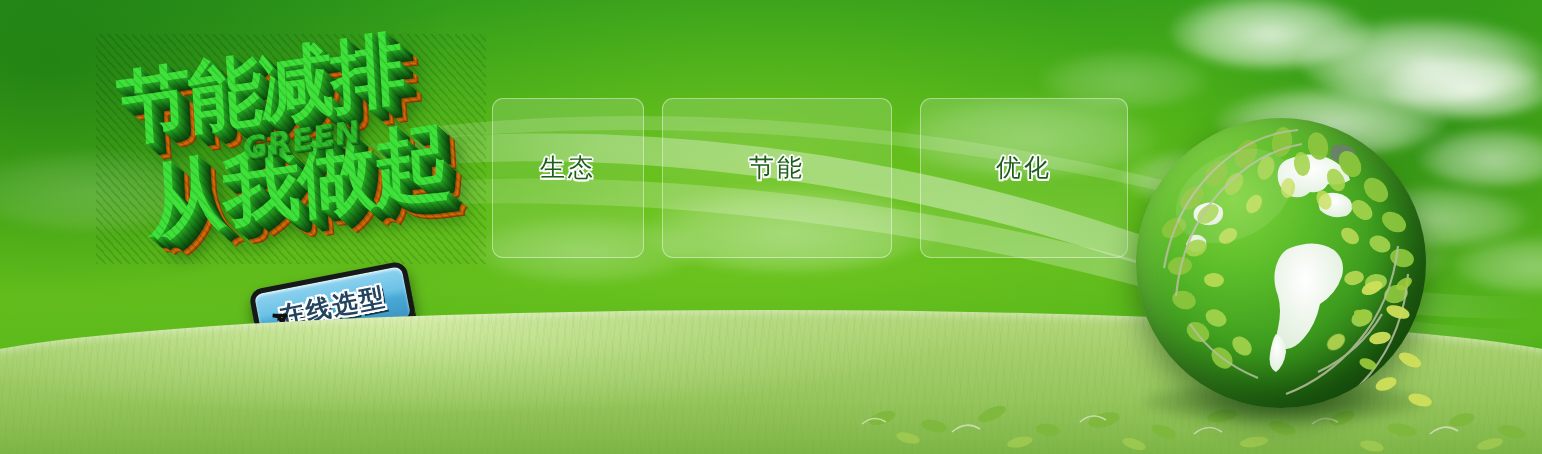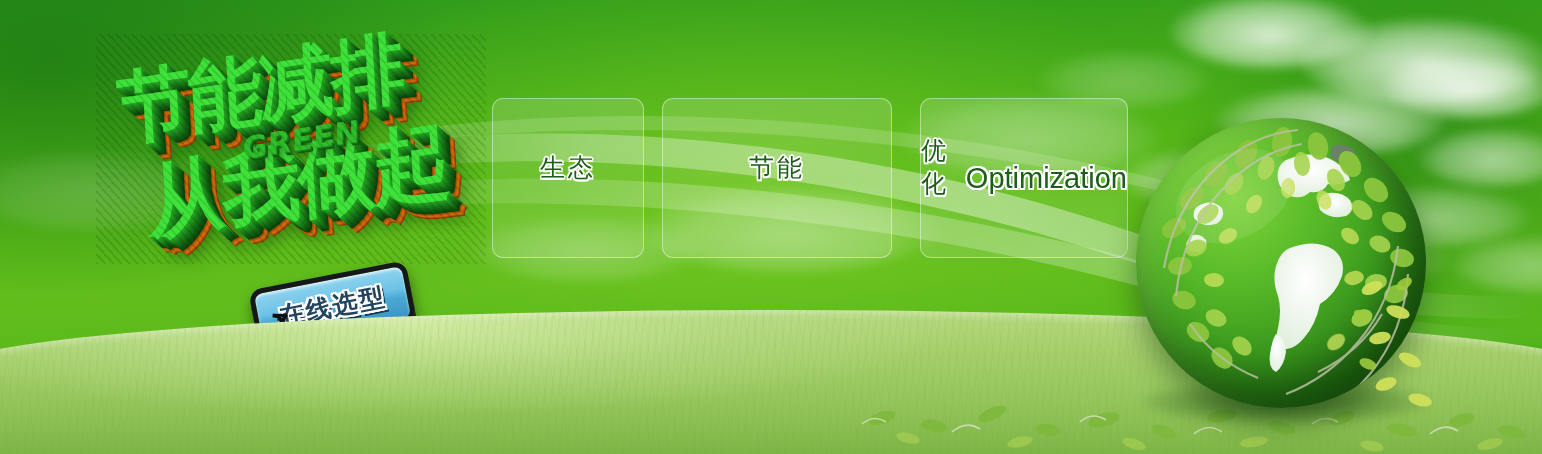--- a/index.html
+++ b/index.html
@@ -274,21 +274,20 @@
 
   <div class="cards" data-interactable="false">
     <div class="card card-1" data-interactable="true">
       <span class="card-cn" data-interactable="false">生态</span>
     </div>
     <div class="card card-2" data-interactable="true">
       <span class="card-cn" data-interactable="false">节能</span>
     </div>
     <div class="card card-3" data-interactable="true">
       <span class="card-cn" data-interactable="false">优化</span>
-      <span class="card-en" data-interactable="false">Optimization</span>
     </div>
   </div>
 
 
   <svg class="treeline" viewBox="0 0 1542 58" preserveAspectRatio="none" data-interactable="false">
     <path d="M0,58 L0,34 Q40,12 70,30 Q92,6 120,26 Q150,0 178,24 Q210,8 236,30 Q268,16 300,36 L340,44 L430,50 Q470,30 500,44 Q540,26 575,42 Q620,22 660,40 Q700,28 740,44 L820,50 Q880,30 930,44 Q990,24 1050,40 Q1110,22 1180,40 Q1260,20 1340,38 Q1420,22 1500,40 L1542,42 L1542,58 Z" fill="#1d6b14" opacity=".92"></path>
     <path d="M0,58 L0,44 Q60,30 130,42 Q200,26 280,42 Q360,30 440,46 Q520,34 610,48 Q700,36 790,50 Q880,38 980,50 Q1090,38 1200,50 Q1320,38 1440,50 L1542,50 L1542,58 Z" fill="#15550f" opacity=".85"></path>
   </svg>
 
   <svg style="position:absolute;left:8px;bottom:42px;width:210px;height:92px;pointer-events:none;" viewBox="0 0 210 92" data-interactable="false">

